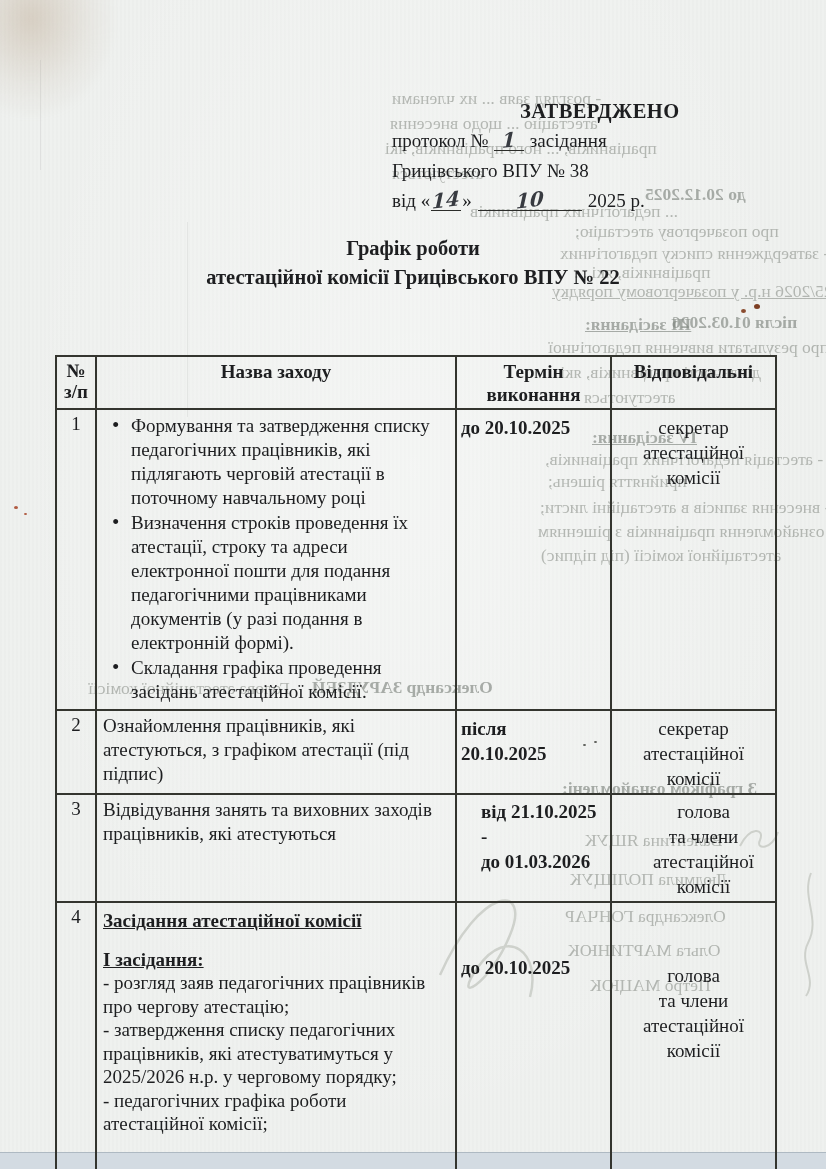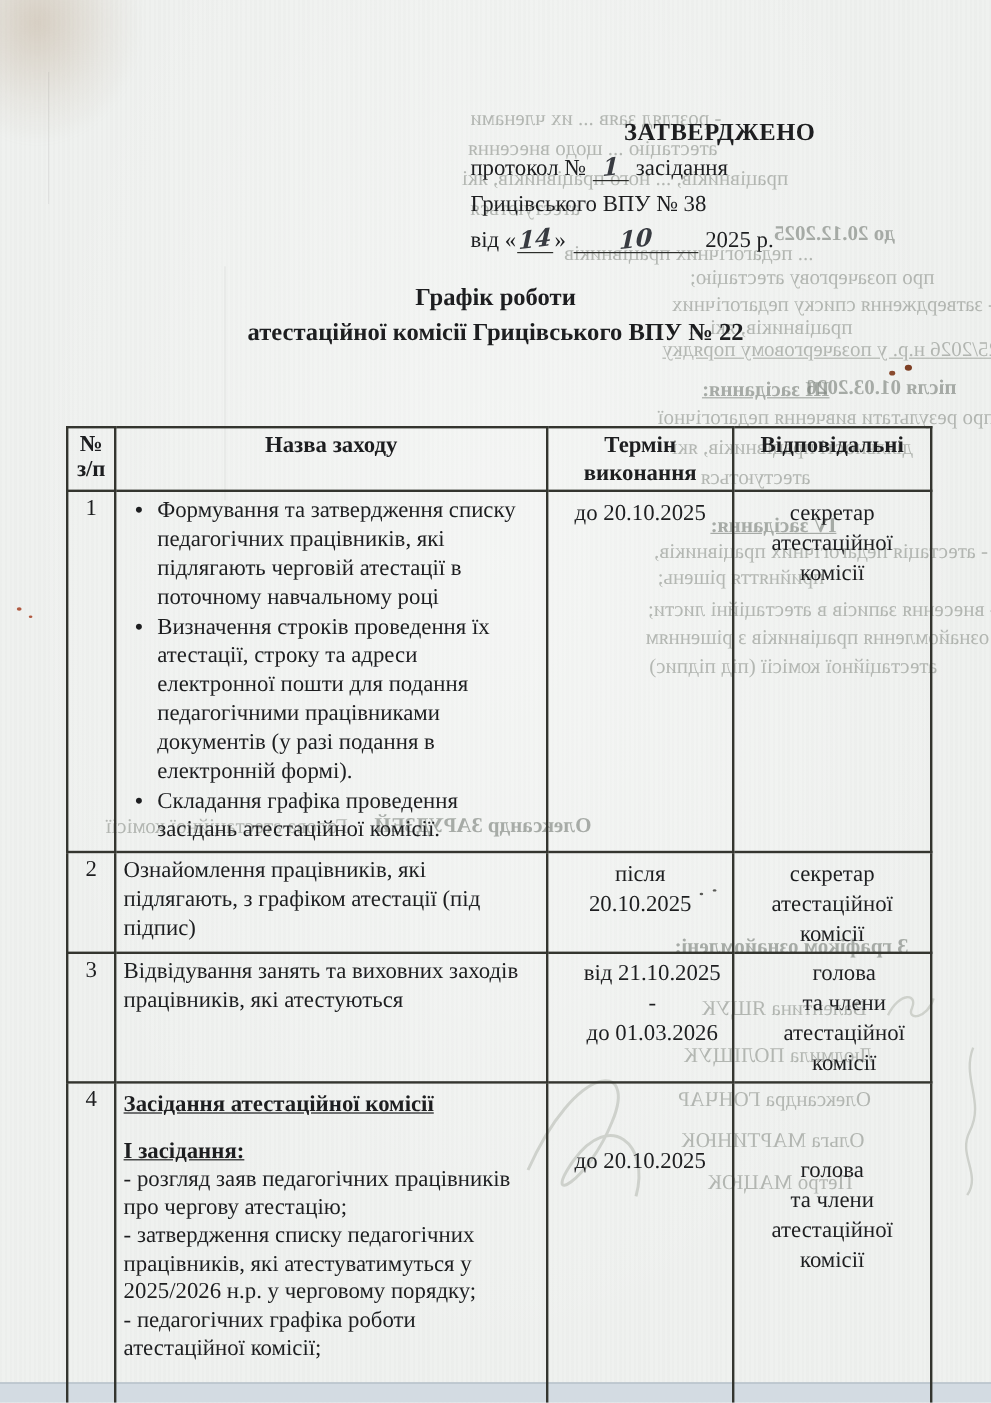--- a/index.html
+++ b/index.html
@@ -57,21 +57,21 @@
   table.schedule{
     position:absolute;left:55px;top:355px;width:720px;
     border-collapse:collapse;table-layout:fixed;
     font-size:19px;
   }
   .schedule th,.schedule td{border:2px solid #34352f;vertical-align:top;padding:2px 4px;}
   .schedule th{font-weight:bold;text-align:center;height:46px;line-height:23px;padding-top:3px;}
   .schedule th.th-num{line-height:21px;}
   td.num{text-align:center;padding-top:3px;}
   td.name{padding:3px 8px 3px 6px;line-height:24px;}
-  td.term{text-align:center;font-weight:normal;padding-top:5px;line-height:25px;}
+  td.term{font-weight:bold;padding-top:5px;line-height:25px;}
   td.resp{text-align:center;padding-top:5px;line-height:25px;}
   tr.r1 td{height:292px;}
   tr.r2 td{height:66px;}
   tr.r3 td{height:86px;}
   tr.r4 td{height:224px;}
   .r1 ul{margin:1px 0 0 0;padding:0;}
   .r1 li{list-style:none;position:relative;padding-left:28px;margin:0 0 1px 0;}
   .r1 li::before{content:"\2022";position:absolute;left:9px;top:-1px;font-size:21px;}
   .r4 td.name{line-height:23.5px;}
   .r4 .heading{font-weight:bold;text-decoration:underline;margin:3px 0 15px 0;}
@@ -181,21 +181,21 @@
       </td>
       <td class="resp">
         <span class="rline">секретар</span>
         <span class="rline">атестаційної</span>
         <span class="rline">комісії</span>
       </td>
     </tr>
 
     <tr class="r2">
       <td class="num">2</td>
-      <td class="name">Ознайомлення працівників, які підлягають, з графіком атестації (під підпис)</td>
+      <td class="name">Ознайомлення працівників, які атестуються, з графіком атестації (під підпис)</td>
       <td class="term">
         <span class="tline">після</span>
         <span class="tline">20.10.2025</span>
       </td>
       <td class="resp">
         <span class="rline">секретар</span>
         <span class="rline">атестаційної</span>
         <span class="rline">комісії</span>
       </td>
     </tr>

